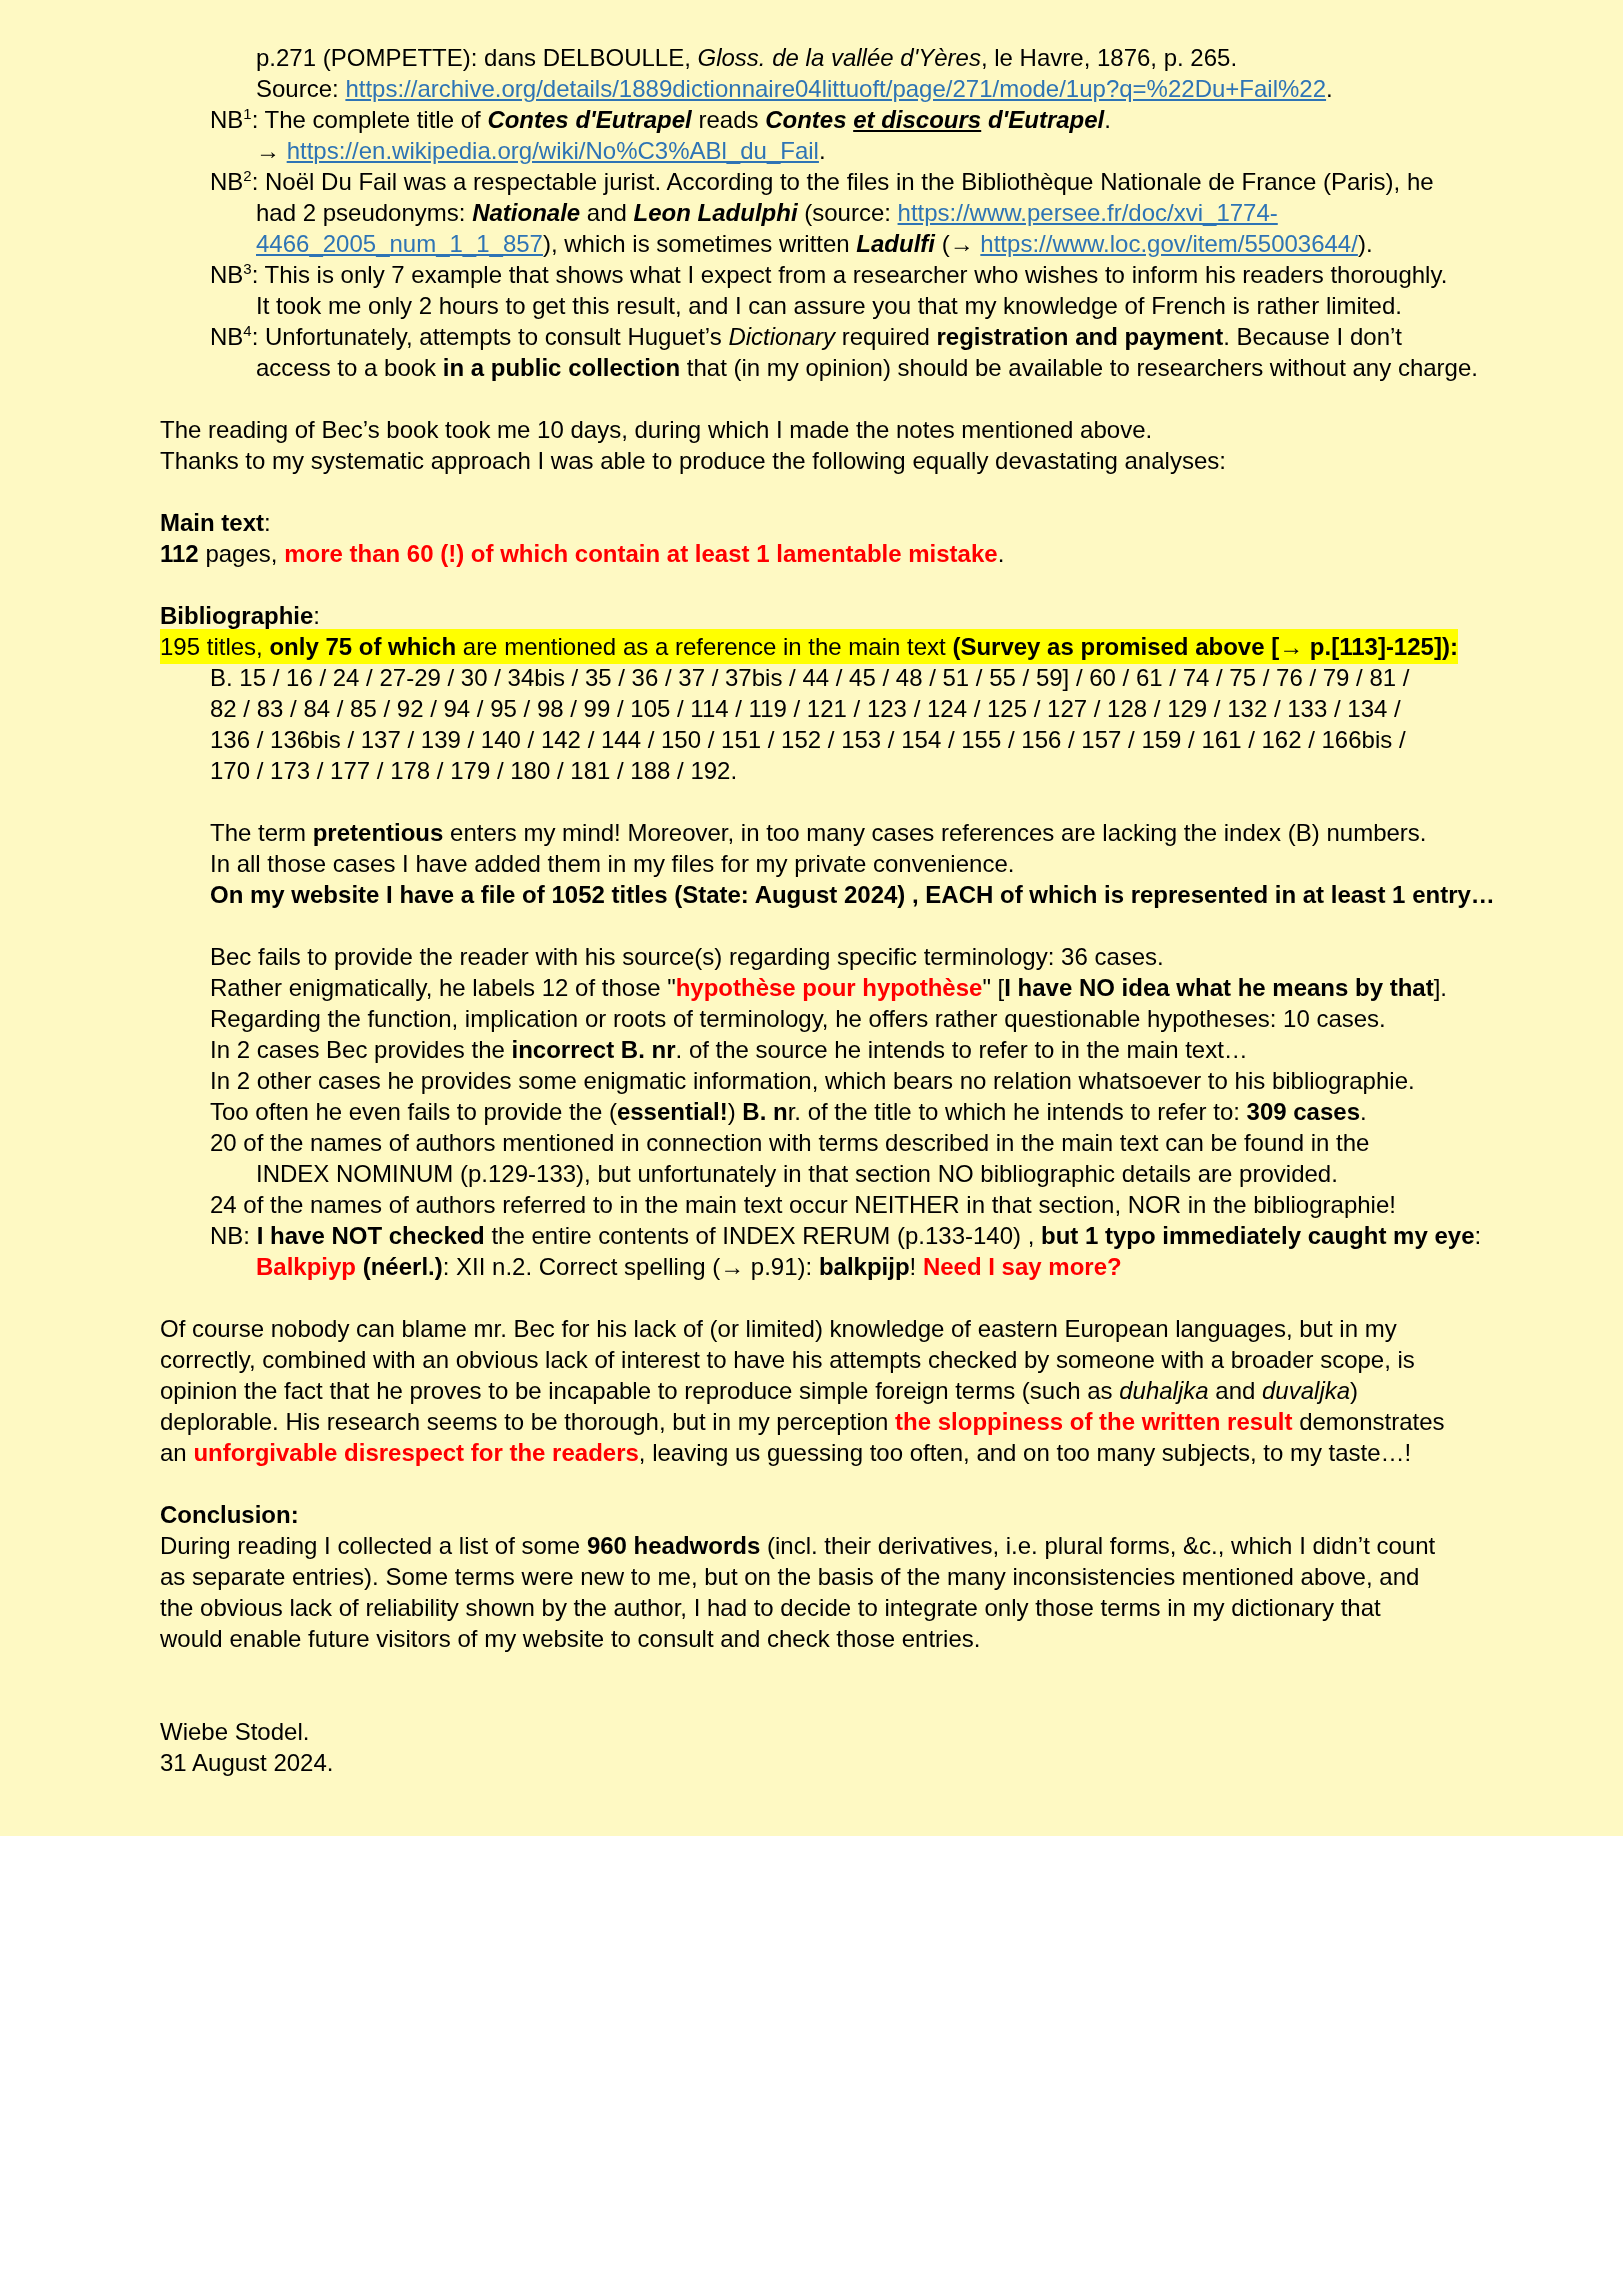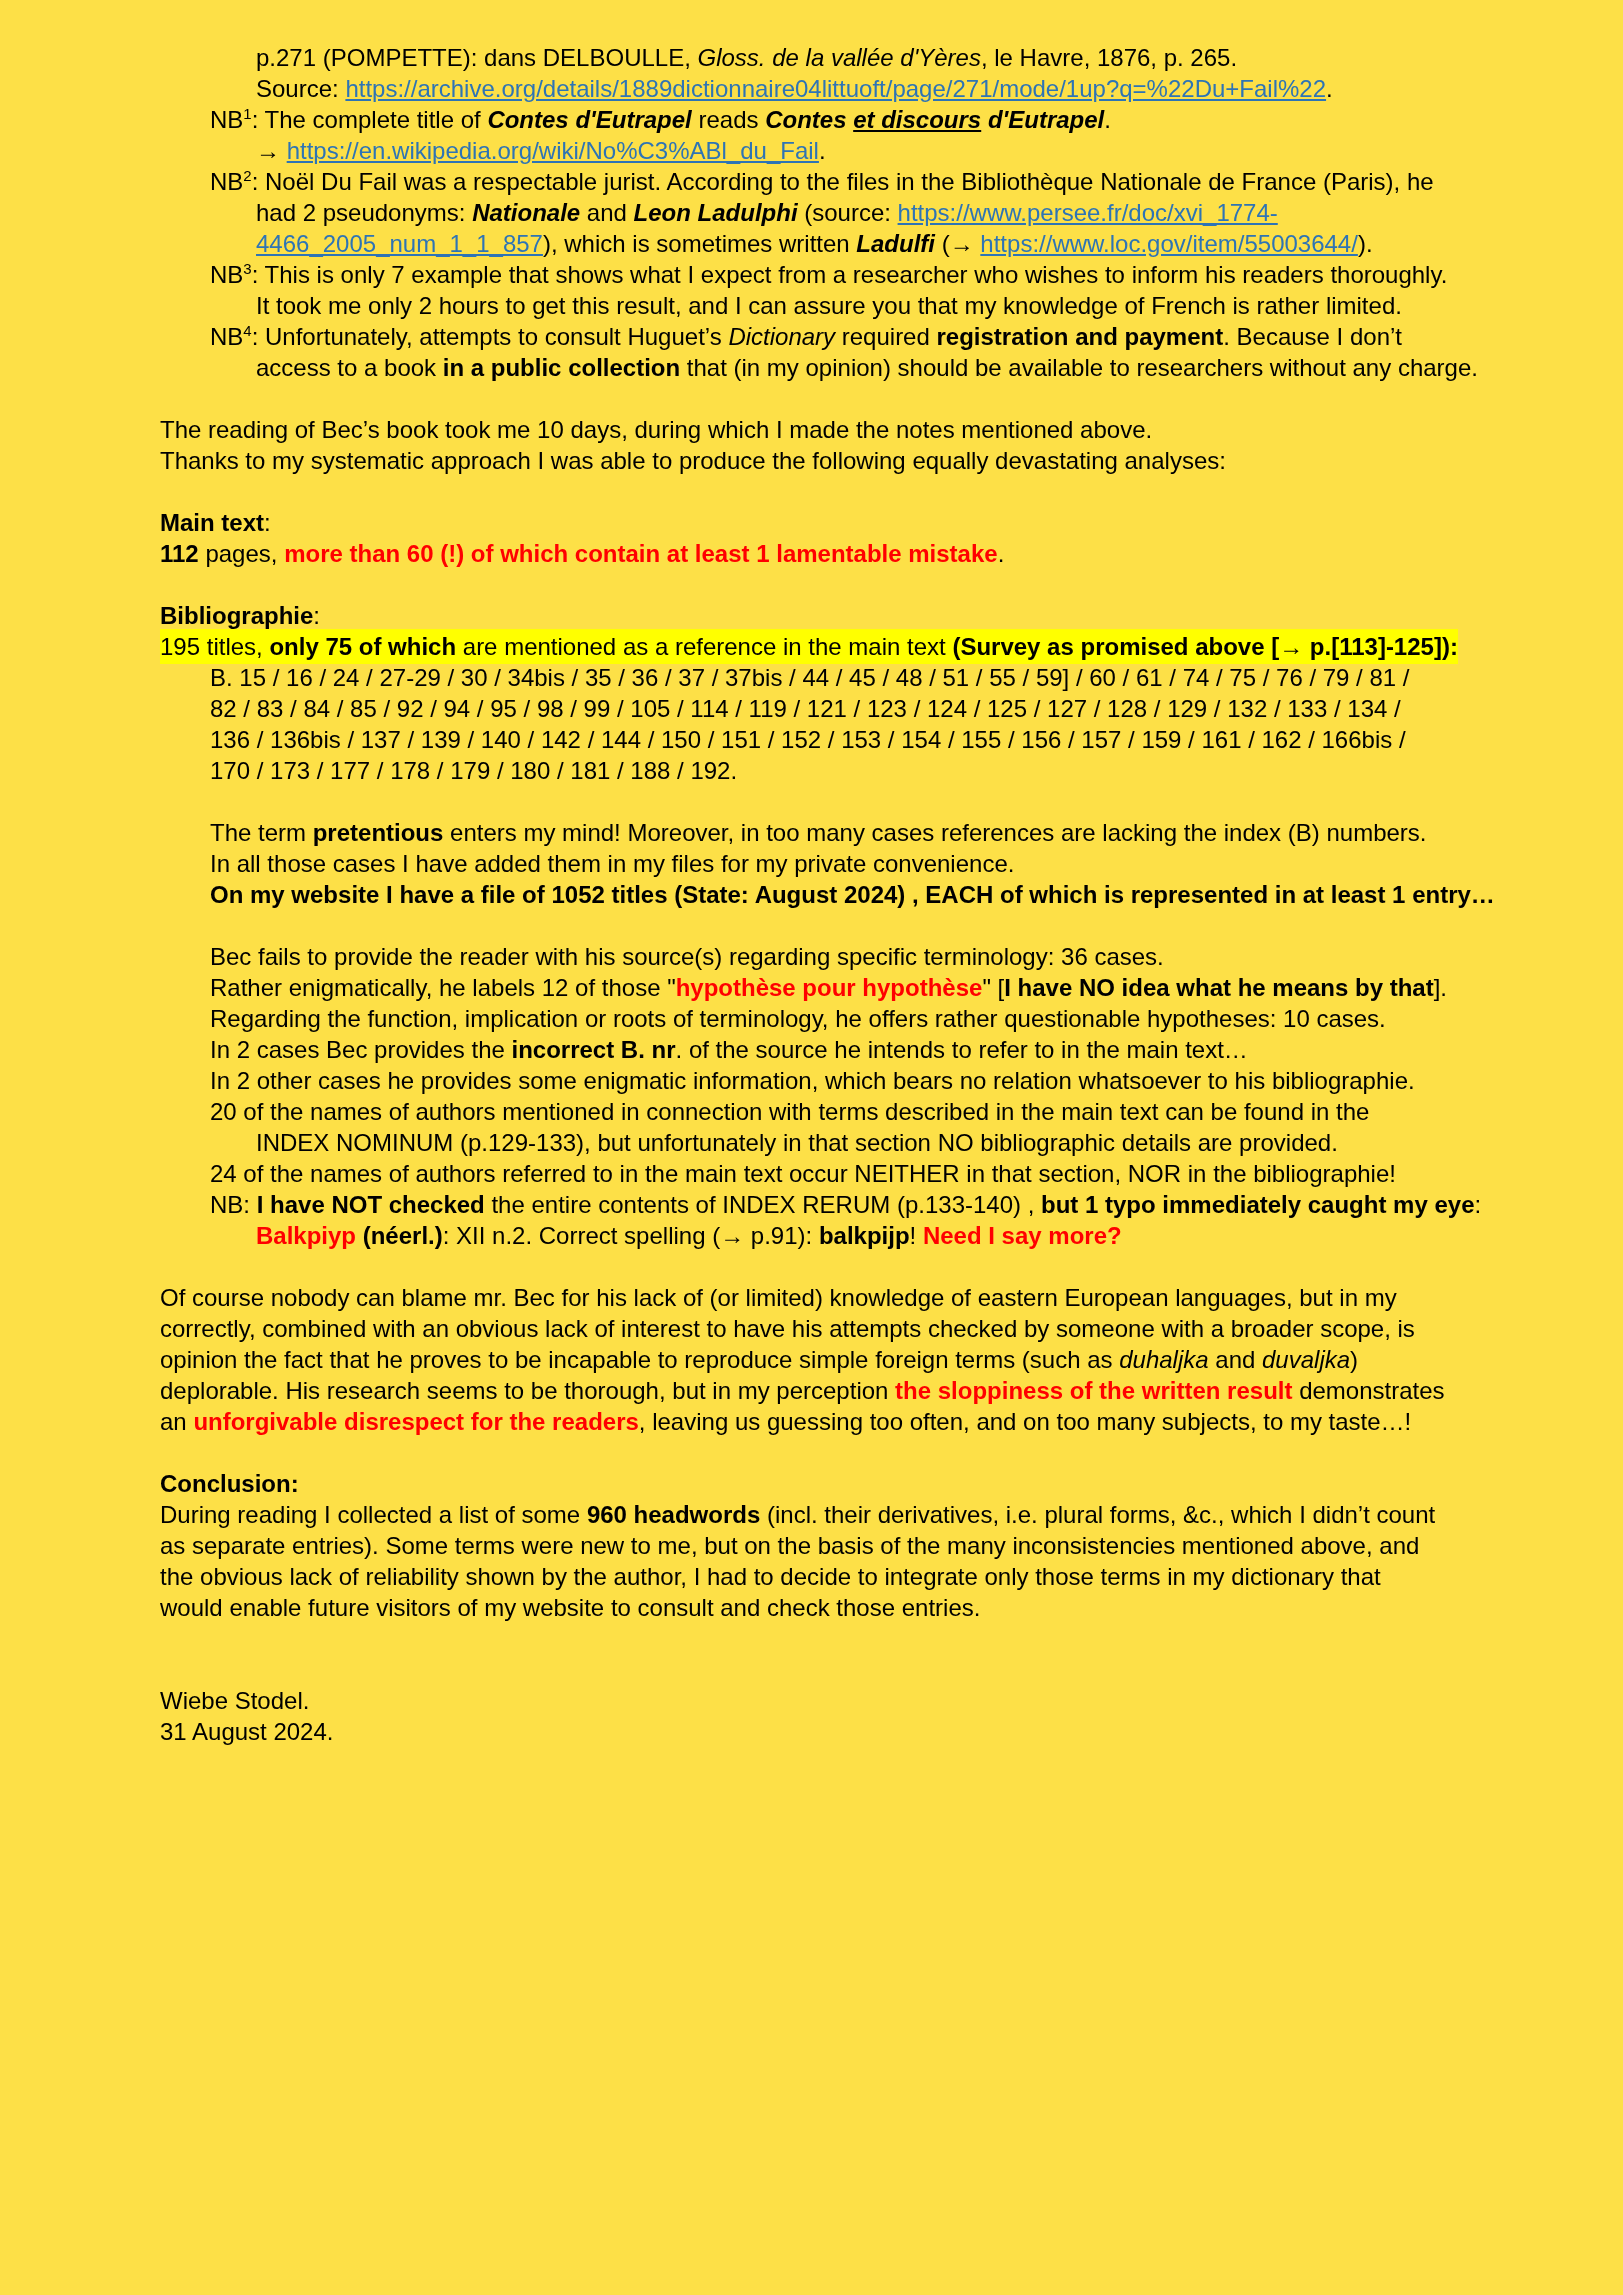--- a/index.html
+++ b/index.html
@@ -3,22 +3,22 @@
 <meta charset="utf-8">
 <style>
   html, body {
     margin: 0;
     padding: 0;
     background: #ffffff;
   }
   .page {
     position: relative;
     width: 1623px;
-    height: 2295px;
-    background: #fde047;
+    height: 1836px;
+    background: #fef9c3;
     box-sizing: border-box;
     padding: 42px 59px 0 160px;
     font-family: "Liberation Sans", "DejaVu Sans", sans-serif;
     font-size: 24px;
     line-height: 31px;
     color: #000000;
     overflow: hidden;
   }
   .line { white-space: nowrap; }
   .ind0 { margin-left: 0; }
@@ -63,20 +63,21 @@
       <div class="line ind1"><span>136 / 136bis / 137 / 139 / 140 / 142 / 144 / 150 / 151 / 152 / 153 / 154 / 155 / 156 / 157 / 159 / 161 / 162 / 166bis /</span></div>
       <div class="line ind1"><span>170 / 173 / 177 / 178 / 179 / 180 / 181 / 188 / 192.</span></div>
       <div class="line ind1" style="margin-top: 31px;"><span>The term </span><span class="b">pretentious</span><span> enters my mind! Moreover, in too many cases references are lacking the index (B) numbers.</span></div>
       <div class="line ind1"><span>In all those cases I have added them in my files for my private convenience.</span></div>
       <div class="line ind1"><span class="b">On my website I have a file of 1052 titles (State: August 2024) , EACH of which is represented in at least 1 entry…</span></div>
       <div class="line ind1" style="margin-top: 31px;"><span>Bec fails to provide the reader with his source(s) regarding specific terminology: 36 cases.</span></div>
       <div class="line ind1"><span>Rather enigmatically, he labels 12 of those "</span><span class="b red">hypothèse pour hypothèse</span><span>" [</span><span class="b">I have NO idea what he means by that</span><span>].</span></div>
       <div class="line ind1"><span>Regarding the function, implication or roots of terminology, he offers rather questionable hypotheses: 10 cases.</span></div>
       <div class="line ind1"><span>In 2 cases Bec provides the </span><span class="b">incorrect B. nr</span><span>. of the source he intends to refer to in the main text…</span></div>
       <div class="line ind1"><span>In 2 other cases he provides some enigmatic information, which bears no relation whatsoever to his bibliographie.</span></div>
+      <div class="line ind1"><span>Too often he even fails to provide the (</span><span class="b">essential!</span><span>) </span><span class="b">B. n</span><span>r. of the title to which he intends to refer to: </span><span class="b">309 cases</span><span>.</span></div>
       <div class="line ind1"><span>20 of the names of authors mentioned in connection with terms described in the main text can be found in the</span></div>
       <div class="line ind2"><span>INDEX NOMINUM (p.129-133), but unfortunately in that section NO bibliographic details are provided.</span></div>
       <div class="line ind1"><span>24 of the names of authors referred to in the main text occur NEITHER in that section, NOR in the bibliographie!</span></div>
       <div class="line ind1"><span>NB: </span><span class="b">I have NOT checked</span><span> the entire contents of INDEX RERUM (p.133-140) , </span><span class="b">but 1 typo immediately caught my eye</span><span>:</span></div>
       <div class="line ind2"><span class="b red">Balkpiyp</span><span> </span><span class="b">(néerl.)</span><span>: XII n.2. Correct spelling (→ p.91): </span><span class="b">balkpijp</span><span>! </span><span class="b red">Need I say more?</span></div>
       <div class="line ind0" style="margin-top: 31px;"><span>Of course nobody can blame mr. Bec for his lack of (or limited) knowledge of eastern European languages, but in my</span></div>
       <div class="line ind0"><span>correctly, combined with an obvious lack of interest to have his attempts checked by someone with a broader scope, is</span></div>
       <div class="line ind0"><span>opinion the fact that he proves to be incapable to reproduce simple foreign terms (such as </span><span class="i">duhaljka</span><span> and </span><span class="i">duvaljka</span><span>)</span></div>
       <div class="line ind0"><span>deplorable. His research seems to be thorough, but in my perception </span><span class="b red">the sloppiness of the written result</span><span> demonstrates</span></div>
       <div class="line ind0"><span>an </span><span class="b red">unforgivable disrespect for the readers</span><span>, leaving us guessing too often, and on too many subjects, to my taste…!</span></div>

